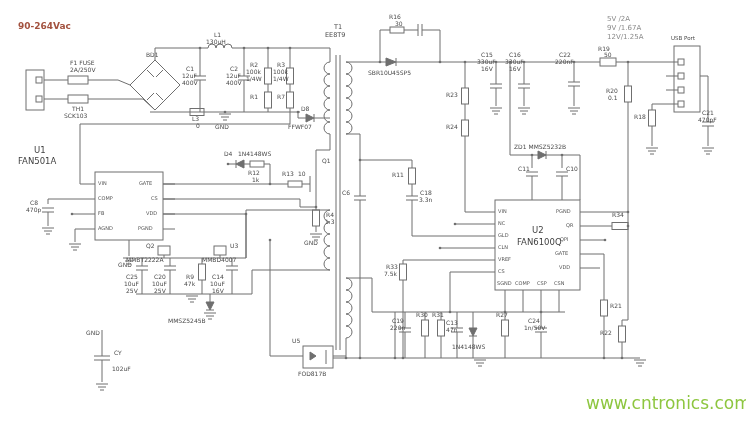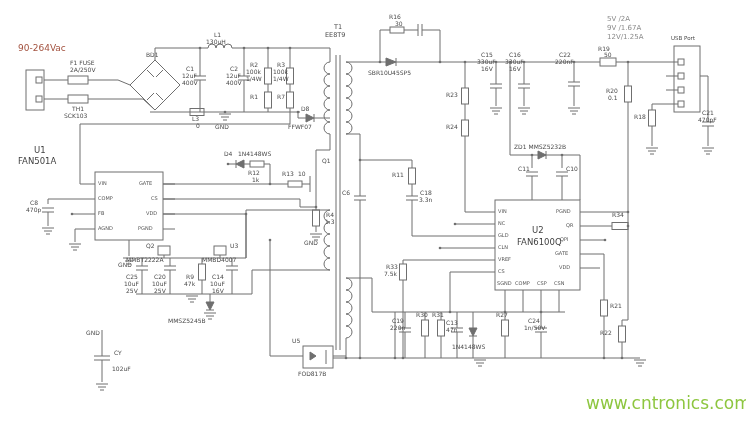--- a/index.html
+++ b/index.html
@@ -1,21 +1,21 @@
 <!DOCTYPE html>
 <html><head>
 <meta charset="utf-8">
 <style>
   html,body{margin:0;padding:0;background:#ffffff;}
   .screen{position:relative;width:746px;height:429px;background:#ffffff;overflow:hidden;
           font-family:"DejaVu Sans",sans-serif;}
   .screen svg{position:absolute;left:0;top:0;}
   .lbl{position:absolute;font-size:6px;line-height:1;color:#4a4a4a;white-space:nowrap;}
   .labels-layer{position:absolute;left:0;top:0;width:100%;height:100%;}
-  .t-input{left:18px;top:44px;font-size:9px;font-weight:normal;}
+  .t-input{left:18px;top:22px;font-size:9px;font-weight:bold;}
   .t-spec5{left:607px;top:16px;font-size:7px;color:#8a8a8a;}
   .t-spec9{left:607px;top:25px;font-size:7px;color:#8a8a8a;}
   .t-spec12{left:607px;top:34px;font-size:7px;color:#8a8a8a;}
   .t-usb{left:671px;top:36px;font-size:5.5px;color:#4a4a4a;}
   .t-t1r{left:334px;top:24px;font-size:6.5px;}
   .t-t1p{left:325px;top:32px;font-size:6.5px;}
   .t-u1r{left:34px;top:146px;font-size:8.5px;color:#3f3f3f;}
   .t-u1p{left:18px;top:157px;font-size:8.5px;color:#3f3f3f;}
   .t-u2r{left:532px;top:226px;font-size:8.5px;color:#3f3f3f;}
   .t-u2p{left:517px;top:238px;font-size:8.5px;color:#3f3f3f;}

